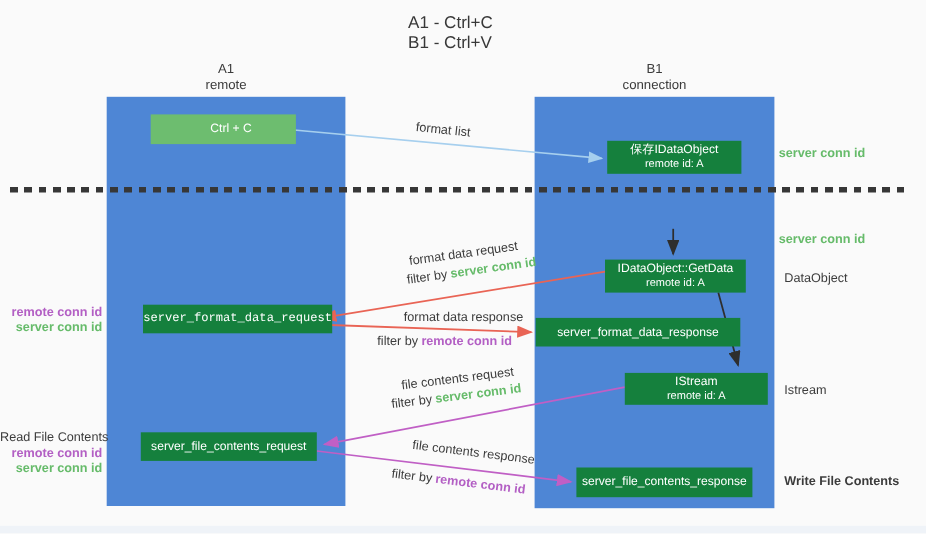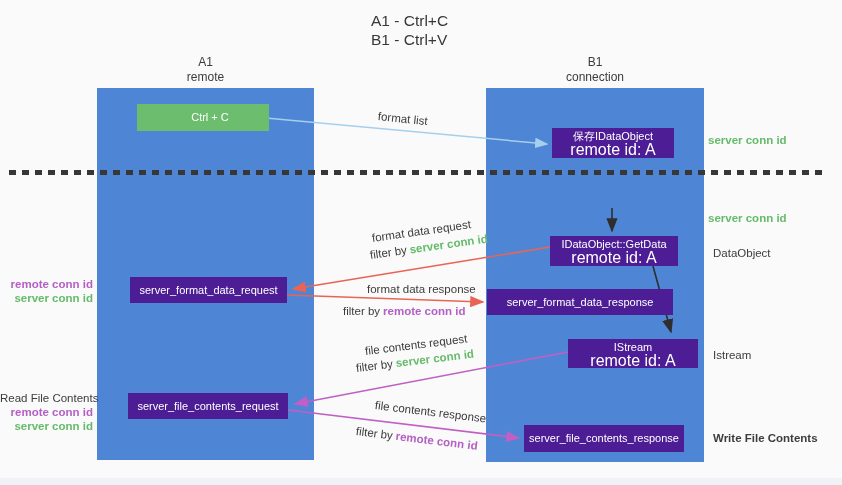--- a/index.html
+++ b/index.html
@@ -22,22 +22,22 @@
     position:absolute; left:9px; top:170px; width:817px; height:5px; z-index:2;
     background:repeating-linear-gradient(90deg,#373737 0 7px,transparent 7px 13px);
   }
   svg.arrows { position:absolute; left:0; top:0; z-index:2; }
   .node {
     position:absolute; z-index:3; display:flex; flex-direction:column;
     align-items:center; justify-content:center; text-align:center;
     color:#fff; font-size:11px; line-height:13px;
   }
   .node.green  { background:#6dbd6f;padding-left:14px; }
-  .node.orange { background:#4c1d95; }
-  .node .l2 { font-size:16px; }
+  .node.orange { background:#15803d; }
+  .node .l2 { font-size:10px; }
   .flabel {
     position:absolute; z-index:4; white-space:nowrap;
     font-size:11.5px; color:#3c3c3c; transform-origin:left center;
   }
   .cid-green  { color:#66bb6a; font-weight:bold; margin-left:3px; }
   .cid-purple { color:#b35fc4; font-weight:bold; margin-left:3px; }
   .side {
     position:absolute; z-index:4; font-size:11.5px; line-height:14px;
     white-space:nowrap;
   }
@@ -106,21 +106,21 @@
     <div>保存IDataObject</div>
     <div class="l2">remote id: A</div>
   </div>
 
 
   <div class="node orange" style="left:550px;top:236px;width:128px;height:30px;">
     <div>IDataObject::GetData</div>
     <div class="l2">remote id: A</div>
   </div>
 
-  <div class="node orange" style="left:130px;top:277px;width:157px;height:26px;">server_format_data_request</div>
+  <div class="node orange" style="left:130px;top:277px;width:172px;height:26px;font-family:Liberation Mono, monospace;">server_format_data_request</div>
 
   <div class="node orange" style="left:487px;top:289px;width:186px;height:26px;">server_format_data_response</div>
 
   <div class="node orange" style="left:568px;top:339px;width:130px;height:29px;">
     <div>IStream</div>
     <div class="l2">remote id: A</div>
   </div>
 
   <div class="node orange" style="left:128px;top:393px;width:160px;height:26px;">server_file_contents_request</div>
 

